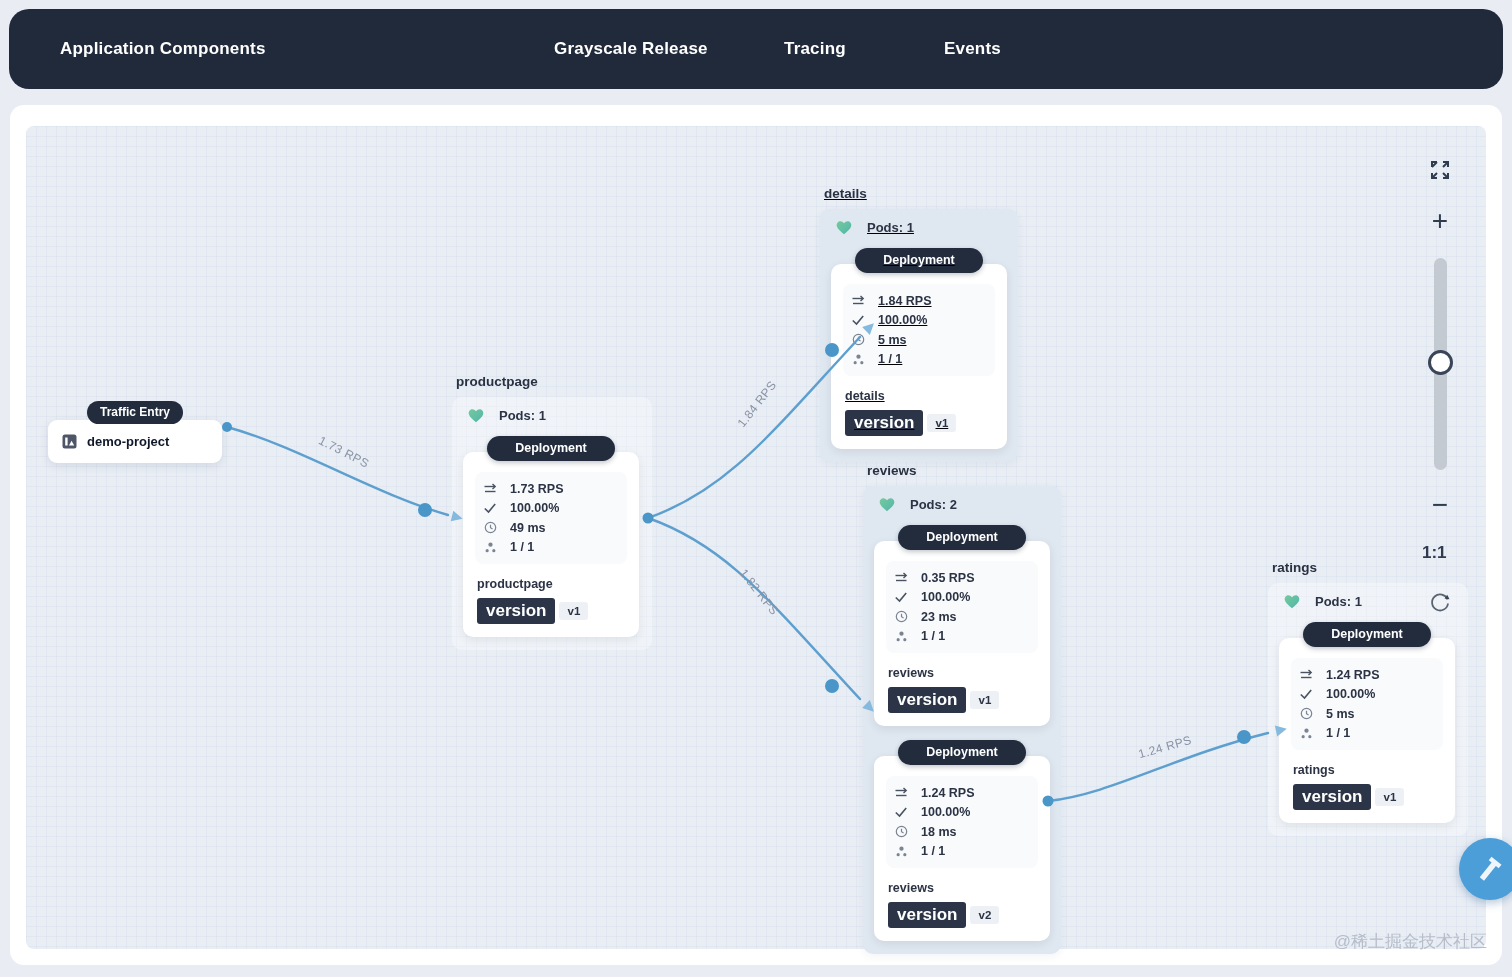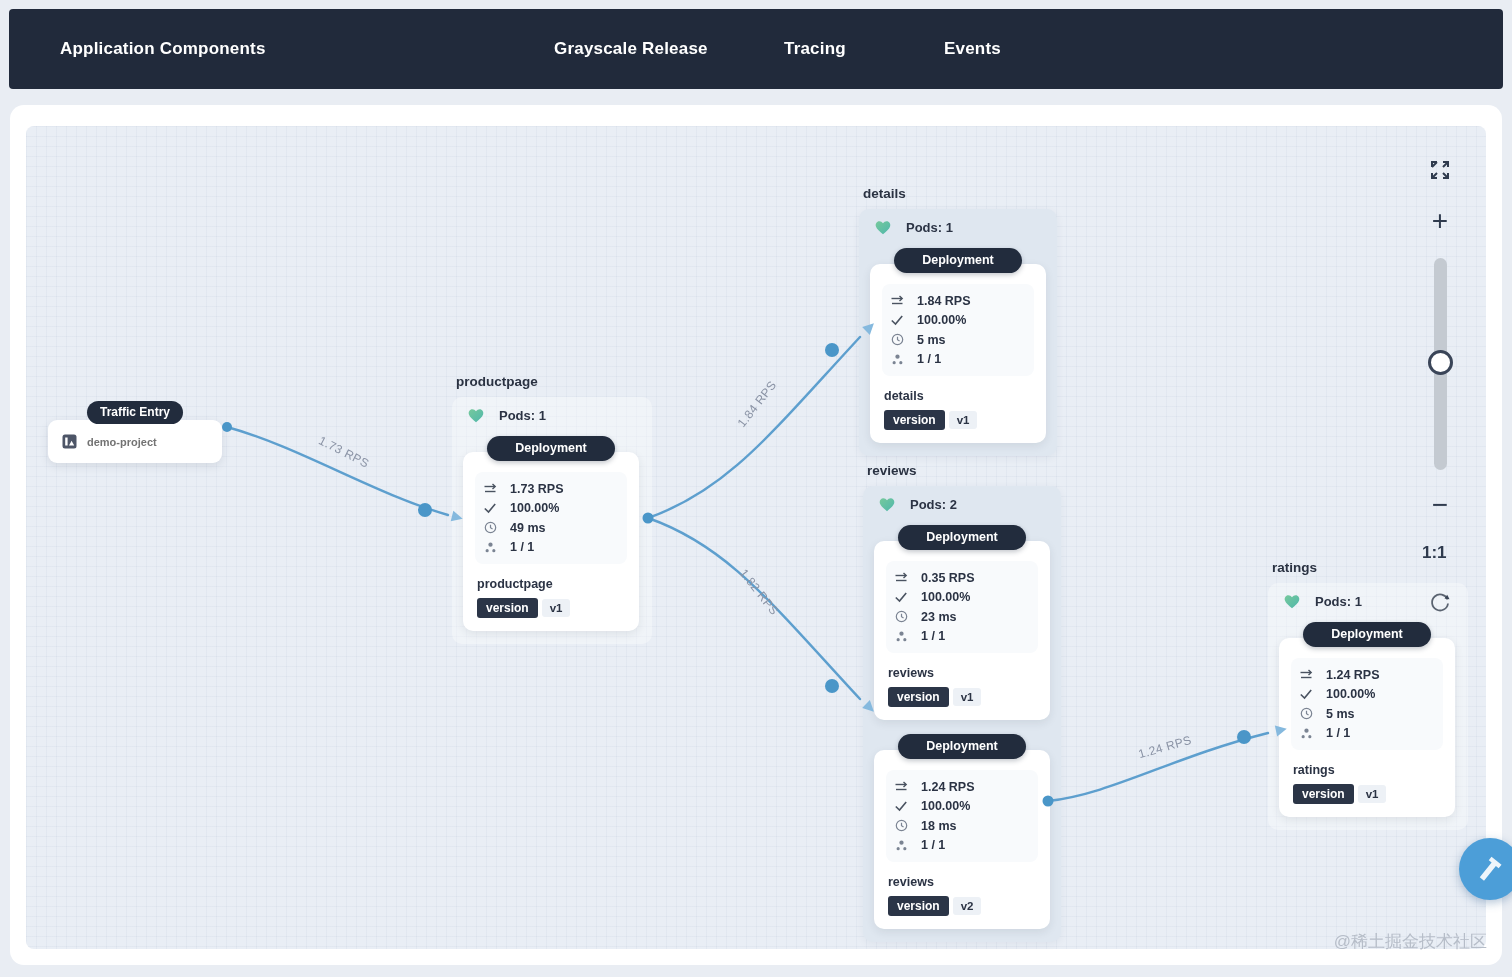--- a/index.html
+++ b/index.html
@@ -1,21 +1,21 @@
 <!DOCTYPE html>
 <html><head>
 <meta charset="utf-8">
 <style>
   * { box-sizing: border-box; margin: 0; padding: 0; }
   html,body { width:1512px; height:977px; overflow:hidden; background:#e9edf3;
     font-family:"Liberation Sans", sans-serif; position:relative; }
 
   
   .navbar { position:absolute; left:9px; top:9px; width:1494px; height:80px;
-    background:#212a3b; border-radius:4px; z-index:10; }
+    background:#212a3b; border-radius:20px; z-index:10; }
   .nav-tab { position:absolute; top:0; height:80px; display:flex; align-items:center;
     color:#fff; font-size:17px; font-weight:600; letter-spacing:.2px; cursor:pointer; }
   .nav-pill { position:absolute; left:295px; top:18px; width:208px; height:44px;
     background:#7dbf92; border-radius:22px; display:flex; align-items:center; justify-content:center;
     color:#fff; font-size:17px; font-weight:600; cursor:pointer;
     box-shadow:0 0 22px 6px rgba(125,191,146,.55); }
 
   
   .panel { position:absolute; left:10px; top:105px; width:1492px; height:860px;
     background:#fff; border-radius:14px; z-index:1; }
@@ -47,33 +47,33 @@
     background:#222c3d; color:#fff; font-size:12.5px; font-weight:600;
     padding:5px 28px 6px; border-radius:14px; box-shadow:0 2px 5px rgba(20,30,50,.25); }
   .dep-card { background:#fff; border-radius:10px; padding:20px 12px 13px;
     box-shadow:0 3px 10px rgba(30,40,60,.09); }
   .metrics { background:#f8fafc; border-radius:8px; padding:7px 8px; }
   .mrow { display:flex; align-items:center; gap:13px; height:19.5px; }
   .micon { width:14px; height:14px; flex:0 0 auto; display:flex; align-items:center; justify-content:center; }
   .mval { font-size:12.5px; font-weight:600; color:#2b3344; }
   .app-label { margin:13px 0 0 2px; font-size:12.5px; font-weight:600; color:#2b3344; }
   .ver-row { margin:7px 0 0 2px; display:flex; align-items:center; }
-  .ver-key { background:#2b3547; color:#fff; font-size:12px; font-weight:600;
+  .ver-key { background:#2b3547; color:#fff; font-size:17px; font-weight:600;
     padding:3px 9px; border-radius:3px; }
   .ver-val { background:#edf1f6; color:#2b3344; font-size:11.5px; font-weight:600;
     padding:3px 8px; border-radius:3px; margin-left:4px; }
 
   
   .entry { position:absolute; left:48px; top:384px; width:174px; z-index:3; }
   .entry-badge { position:relative; z-index:2; width:max-content; margin:17px auto -4px;
     background:#222c3d; color:#fff; font-size:12px; font-weight:600;
     padding:4px 13px 5px; border-radius:13px; }
   .entry-card { background:#fff; border-radius:9px; height:43px; display:flex;
     align-items:center; gap:10px; padding:0 14px; box-shadow:0 3px 10px rgba(30,40,60,.10); }
-  .entry-name { font-size:11px; font-weight:600; color:#737373; }
+  .entry-name { font-size:13px; font-weight:600; color:#0f172a; }
 
   
   .ctl { position:absolute; z-index:7; color:#2f3b4e; display:flex;
     align-items:center; justify-content:center; cursor:pointer; }
   .ctl-zoom { font-size:28px; font-weight:400; width:30px; height:30px; }
   .slider-track { position:absolute; left:1434px; top:258px; width:13px; height:212px;
     background:#c4cad1; border-radius:7px; z-index:7; cursor:pointer; }
   .slider-thumb { position:absolute; left:-6px; top:92px; width:25px; height:25px;
     background:#fff; border:3.5px solid #3a4558; border-radius:50%; cursor:grab; }
   .ratio { position:absolute; left:1422px; top:543px; width:38px; 
@@ -203,21 +203,21 @@
         <div class="app-label">productpage</div>
         <div class="ver-row">
           <span class="ver-key">version</span>
           <span class="ver-val">v1</span>
         </div>
       </div>
     </div>
   </div>
 </div>
 
-<div class="group" style="left:859px; top:186px; width:198px;">
+<div class="group" style="left:820px; top:186px; width:198px;text-decoration:underline;">
   <div class="group-label">details</div>
   <div class="group-box tint">
     <div class="pods-row">
       <svg class="heart" viewBox="0 0 24 22">
         <defs>
             <linearGradient id="hg1" x1="0" y1="0" x2="1" y2="1">
           <stop offset="0" stop-color="#76c99c"></stop>
               <stop offset="1" stop-color="#4fb7ab"></stop>
             </linearGradient>
           </defs>

